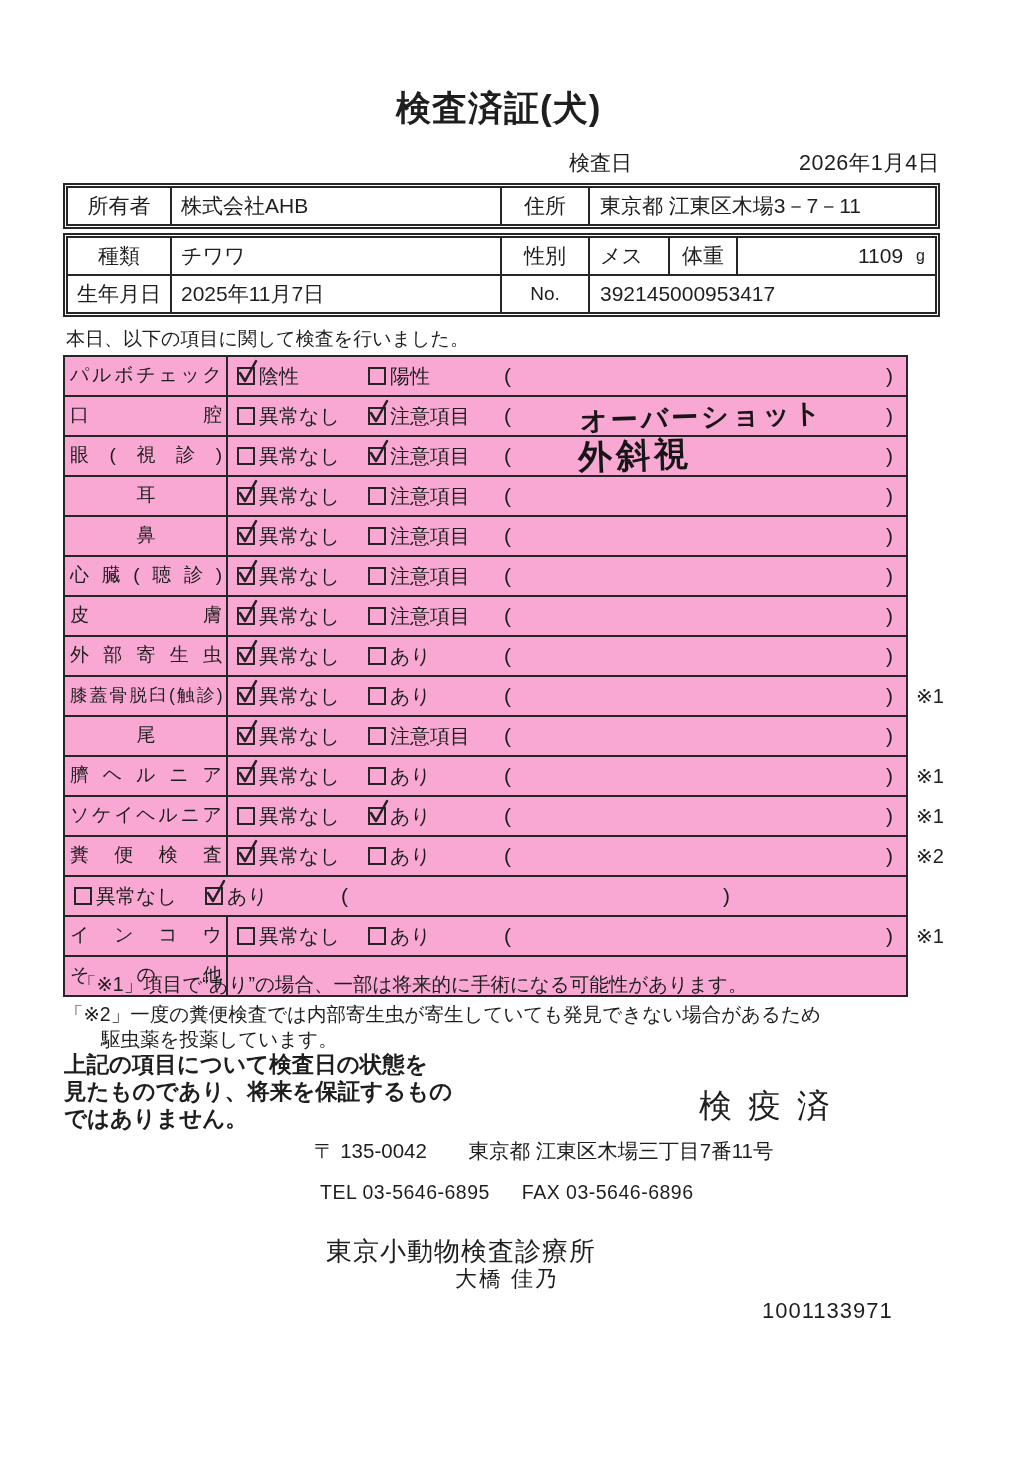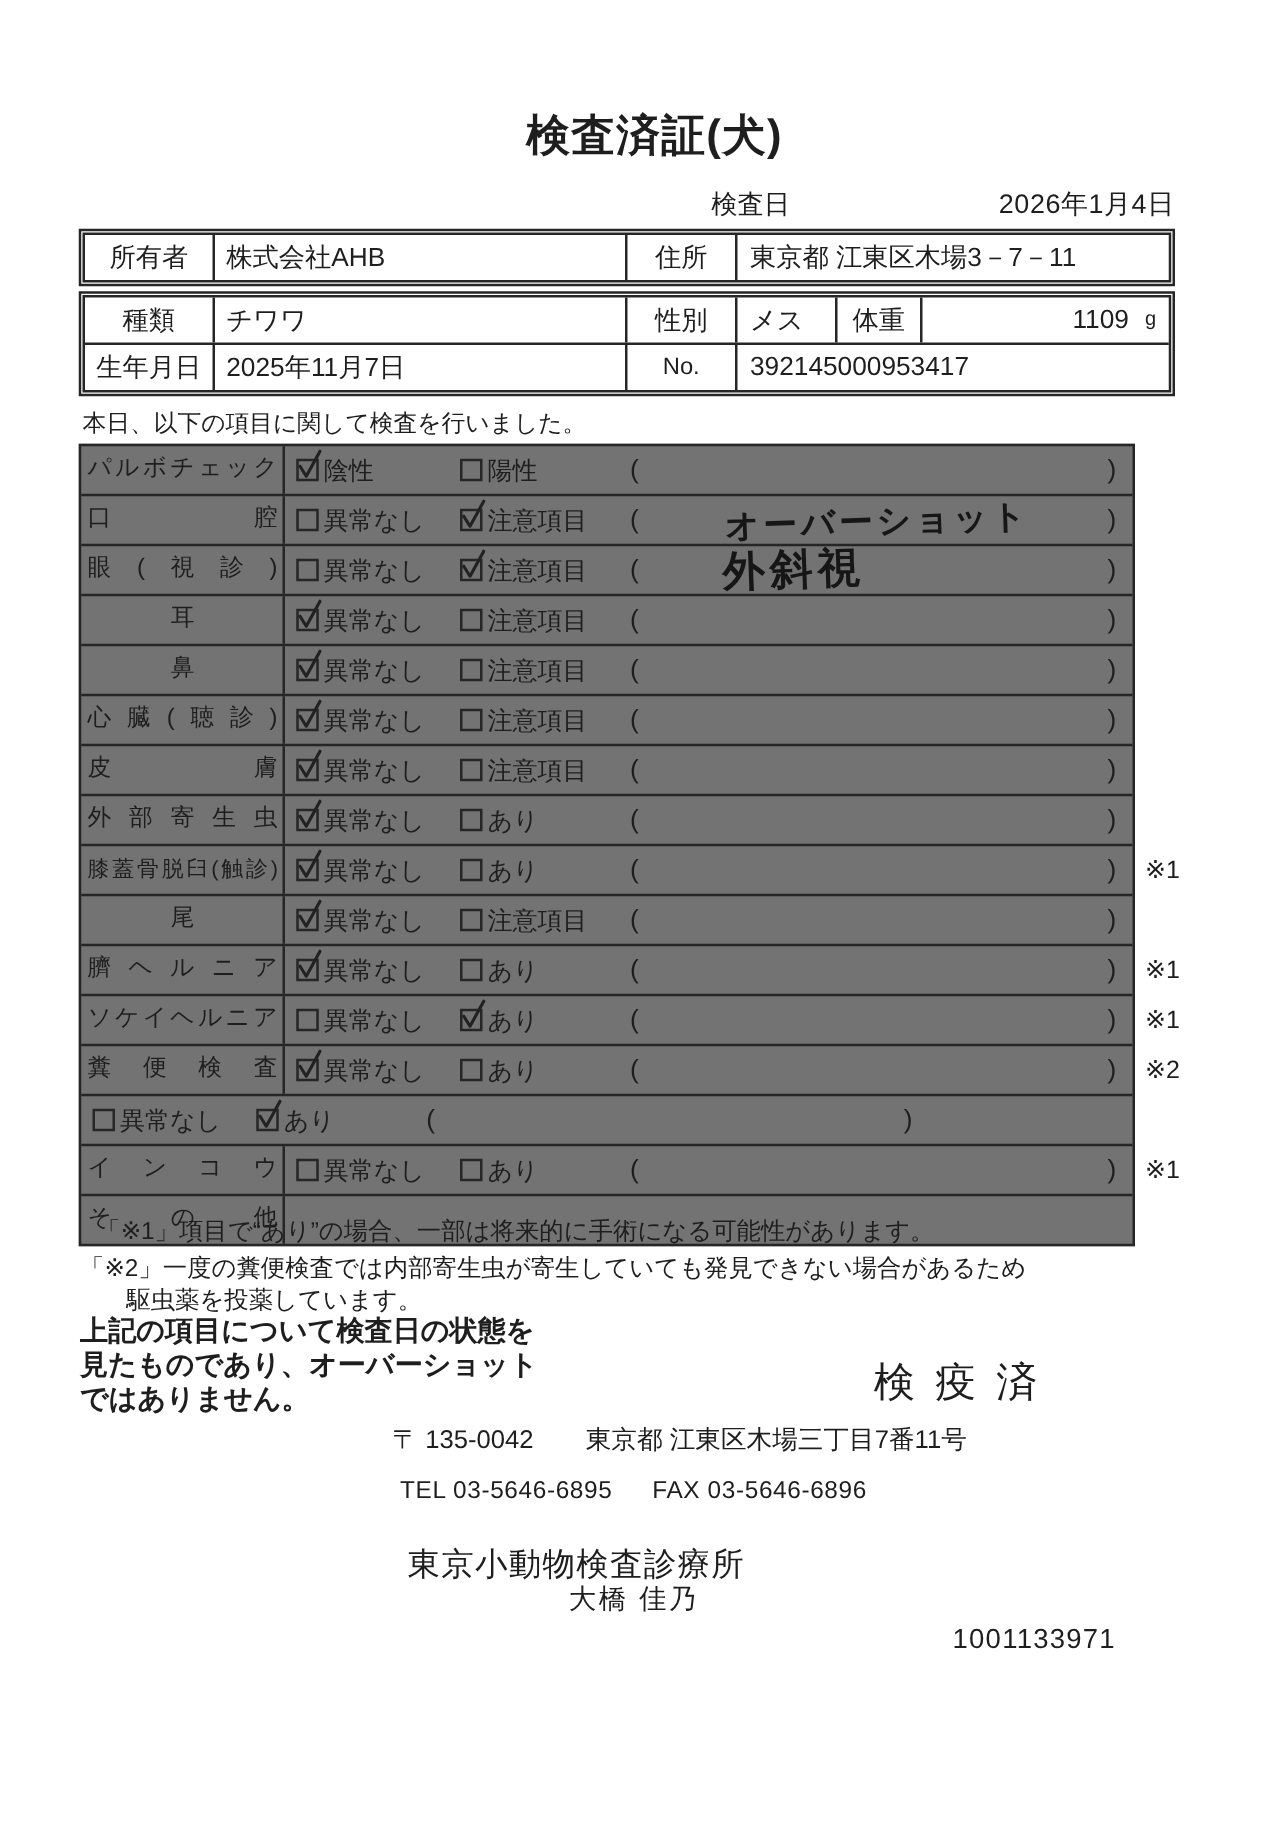--- a/index.html
+++ b/index.html
@@ -7,21 +7,21 @@
     width:1012px; height:1475px;
     background:#ffffff;
     font-family:"Liberation Sans","DejaVu Sans",sans-serif;
     color:#1e1e1e;
     position:relative;
     -webkit-font-smoothing:antialiased;
   }
   .abs { position:absolute; }
 
   
-  .doc-title { left:396px; top:85px; font-size:35px; font-weight:600; letter-spacing:1px;margin-left:25px; }
+  .doc-title { left:396px; top:85px; font-size:35px; font-weight:600; letter-spacing:1px; }
   .insp-date-label { left:569px; top:149px; font-size:21px; }
   .insp-date-value { left:799px; top:148px; font-size:21.5px; letter-spacing:0.5px; }
 
   
   .htable { border:5px double #262626; box-sizing:border-box; background:#fff; }
   .t-owner { left:63px; top:183px; width:877px; }
   .t-pet   { left:63px; top:233px; width:877px; }
   .hrow { display:flex; align-items:stretch; height:36px; }
   .t-pet .hrow + .hrow { border-top:2px solid #262626; }
   .hcell { display:flex; align-items:center; box-sizing:border-box; font-size:21px; }
@@ -33,21 +33,21 @@
   .w-sex   { width:80px; padding-left:10px; }
   .w-wlab  { width:68px; }
   .w-wval  { flex:1; justify-content:flex-end; padding-right:10px; }
   .w-rest  { flex:1; padding-left:10px; }
   .weight-unit { font-size:16px; margin-left:13px; }
   .no-lab { font-size:19px; }
 
   .intro { left:66px; top:326px; font-size:19px; }
 
   
-  .mtable { left:63px; top:355px; width:845px; border:2px solid #262626; box-sizing:border-box; background:#737373; }
+  .mtable { left:63px; top:355px; width:845px; border:2px solid #262626; box-sizing:border-box; background:#f9a8d4; }
   .m-row { display:flex; align-items:stretch; height:38px; position:relative; }
   .m-row + .m-row { border-top:2px solid #262626; }
   .m-label {
     width:163px; box-sizing:border-box; border-right:2px solid #262626;
     padding:0 4px 0 5px; font-size:19px;
     display:block; line-height:36px;
     text-align:justify; text-align-last:justify;
     white-space:nowrap; overflow:hidden;
   }
   .m-row.single .m-label { text-align:center; text-align-last:center; }
@@ -438,21 +438,21 @@
   </div>
 
 </div>
 
 <div class="abs note1">「※1」項目で“あり”の場合、一部は将来的に手術になる可能性があります。</div>
 <div class="abs note2a">「※2」一度の糞便検査では内部寄生虫が寄生していても発見できない場合があるため</div>
 <div class="abs note2b">駆虫薬を投薬しています。</div>
 
 <div class="abs disc">
   <div>上記の項目について検査日の状態を</div>
-  <div>見たものであり、オーバーショット</div>
+  <div>見たものであり、将来を保証するもの</div>
   <div>ではありません。</div>
 </div>
 
 <div class="abs stamp">検疫済</div>
 
 <div class="abs addr-line">
   <span>〒 135-0042</span>
   <span class="addr2">東京都 江東区木場三丁目7番11号</span>
 </div>
 

